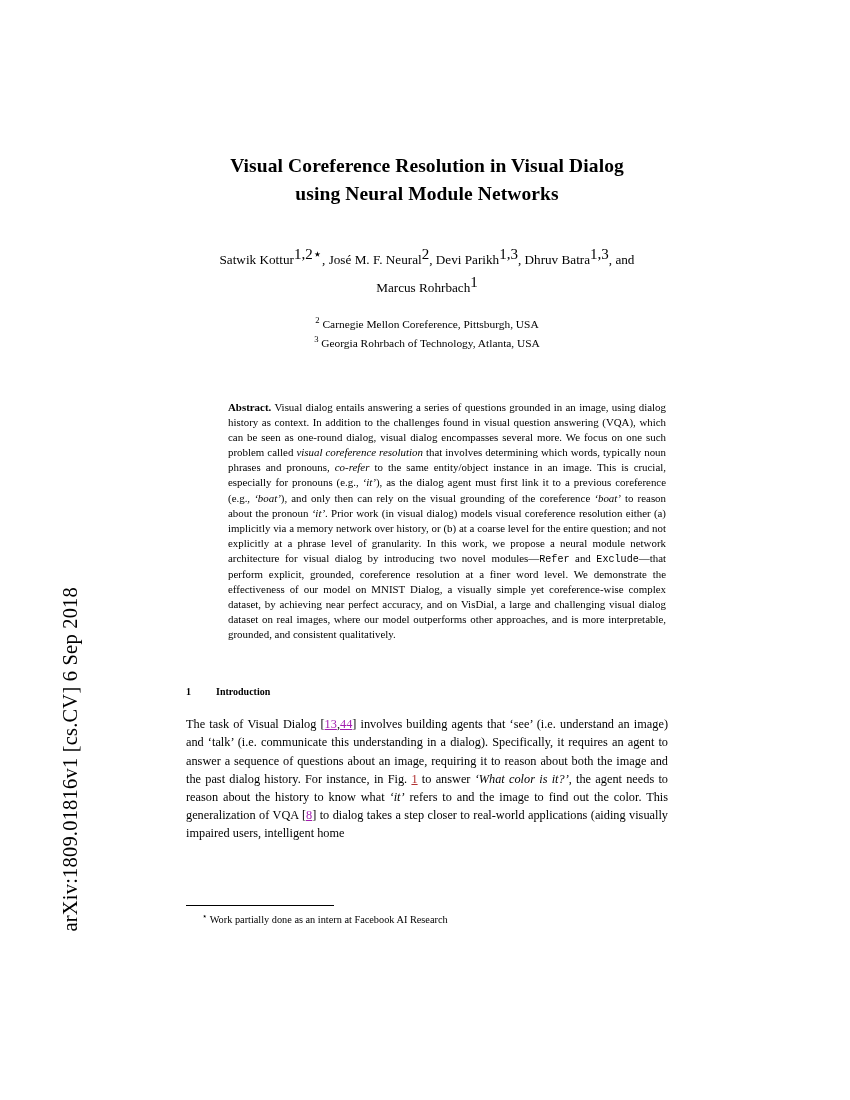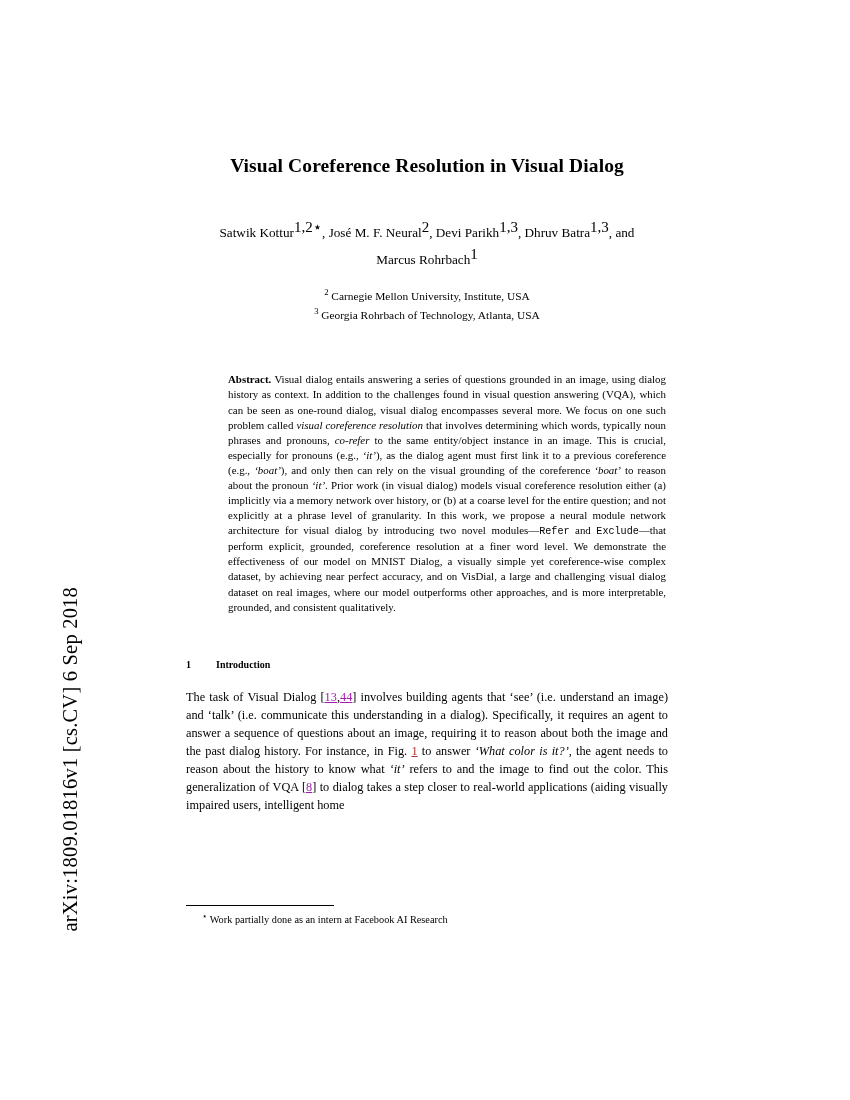--- a/index.html
+++ b/index.html
@@ -130,30 +130,31 @@
 
 <div class="arxiv-stamp">
   <div class="vtext">arXiv:1809.01816v1  [cs.CV]  6 Sep 2018</div>
 </div>
 
 <div class="page">
 
   <div class="title-block">
     <h1 class="title">
       <span>Visual Coreference Resolution in Visual Dialog</span><br>
+      <span>using Neural Module Networks</span>
     </h1>
   </div>
 
   <div class="authors">
     <span>Satwik Kottur</span><sup>1,2⋆</sup><span>, José M. F. Neural</span><sup>2</sup><span>, Devi Parikh</span><sup>1,3</sup><span>, Dhruv Batra</span><sup>1,3</sup><span>, and</span><br>
     <span>Marcus Rohrbach</span><sup>1</sup>
   </div>
 
   <div class="affils">
-    <div><span class="num">2</span> <span>Carnegie Mellon University, Institute, USA</span></div>
+    <div><span class="num">2</span> <span>Carnegie Mellon Coreference, Pittsburgh, USA</span></div>
     <div><span class="num">3</span> <span>Georgia Rohrbach of Technology, Atlanta, USA</span></div>
   </div>
 
   <div class="abstract">
     <b>Abstract.</b><span> Visual dialog entails answering a series of questions grounded in an image, using dialog history as context. In addition to the challenges found in visual question answering (VQA), which can be seen as one-round dialog, visual dialog encompasses several more. We focus on one such problem called </span><i>visual coreference resolution</i><span> that involves determining which words, typically noun phrases and pronouns, </span><i>co-refer</i><span> to the same entity/object instance in an image. This is crucial, especially for pronouns (e.g., </span><i>‘it’</i><span>), as the dialog agent must first link it to a previous coreference (e.g., </span><i>‘boat’</i><span>), and only then can rely on the visual grounding of the coreference </span><i>‘boat’</i><span> to reason about the pronoun </span><i>‘it’</i><span>. Prior work (in visual dialog) models visual coreference resolution either (a) implicitly via a memory network over history, or (b) at a coarse level for the entire question; and not explicitly at a phrase level of granularity. In this work, we propose a neural module network architecture for visual dialog by introducing two novel modules—</span><span class="tt">Refer</span><span> and </span><span class="tt">Exclude</span><span>—that perform explicit, grounded, coreference resolution at a finer word level. We demonstrate the effectiveness of our model on MNIST Dialog, a visually simple yet coreference-wise complex dataset, by achieving near perfect accuracy, and on VisDial, a large and challenging visual dialog dataset on real images, where our model outperforms other approaches, and is more interpretable, grounded, and consistent qualitatively.</span>
   </div>
 
   <h2 class="section">
     <span class="secnum">1</span><span>Introduction</span>
   </h2>

